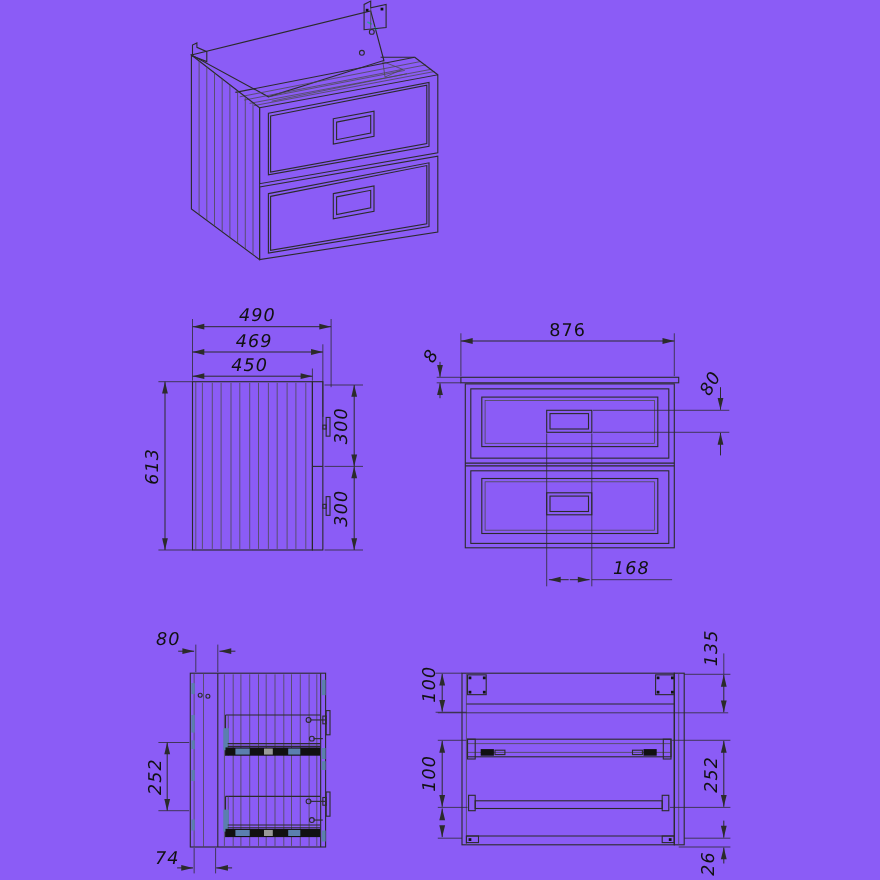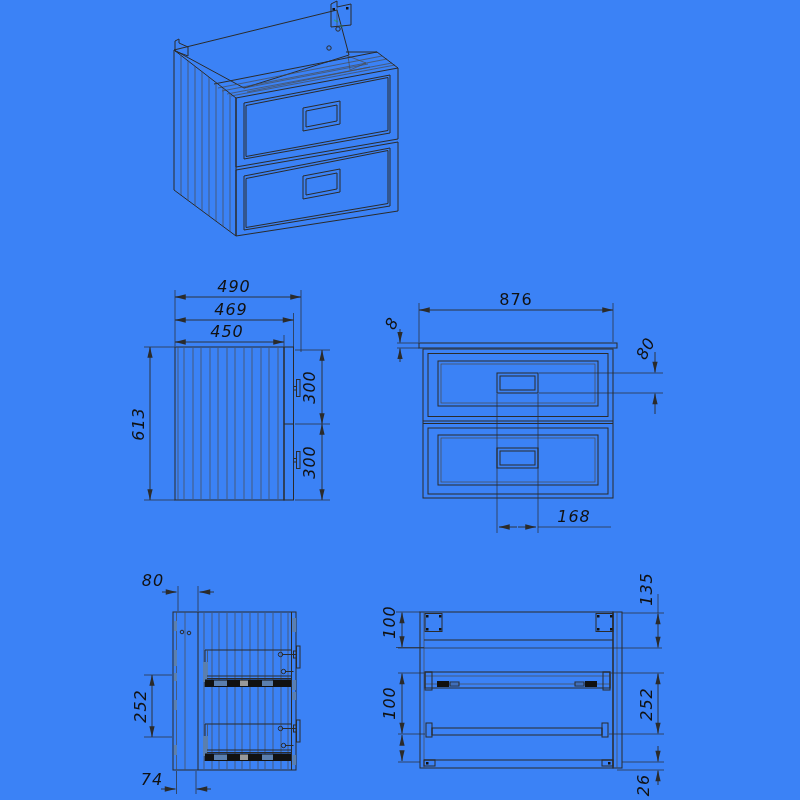--- a/index.html
+++ b/index.html
@@ -1,16 +1,16 @@
 <!DOCTYPE html>
 <html><head>
 <meta charset="utf-8">
 <style>
   html,body{margin:0;padding:0;background:#ffffff;}
-  .page{width:800px;height:800px;background:#3b82f6;position:relative;overflow:hidden;}
+  .page{width:800px;height:800px;background:#8b5cf6;position:relative;overflow:hidden;}
   svg{display:block;}
   .ln{stroke:#2b2b2b;stroke-width:1;fill:none;}
   .lt{stroke:#4a4a4a;stroke-width:.7;fill:none;}
   .dl{stroke:#2b2b2b;stroke-width:.9;fill:none;}
   .xl{stroke:#2b2b2b;stroke-width:.7;fill:none;}
   .kb{fill:#111111;stroke:none;}
   .bb{fill:#5b7fae;stroke:none;}
   .gb{fill:#999999;stroke:none;}
   .dim{font-family:"DejaVu Sans",sans-serif;font-style:italic;font-size:16px;letter-spacing:1px;fill:#111111;}
   .dimu{font-family:"DejaVu Sans",sans-serif;font-style:normal;font-size:16px;letter-spacing:1px;fill:#111111;}

